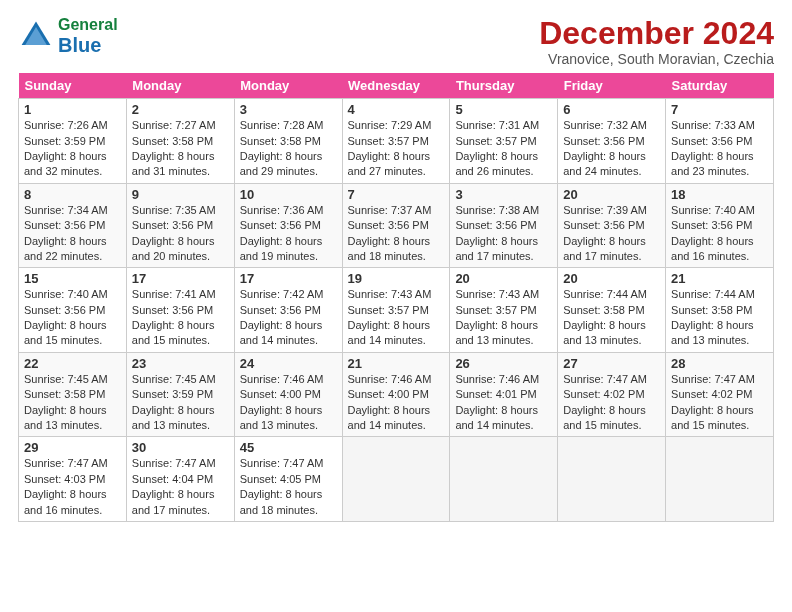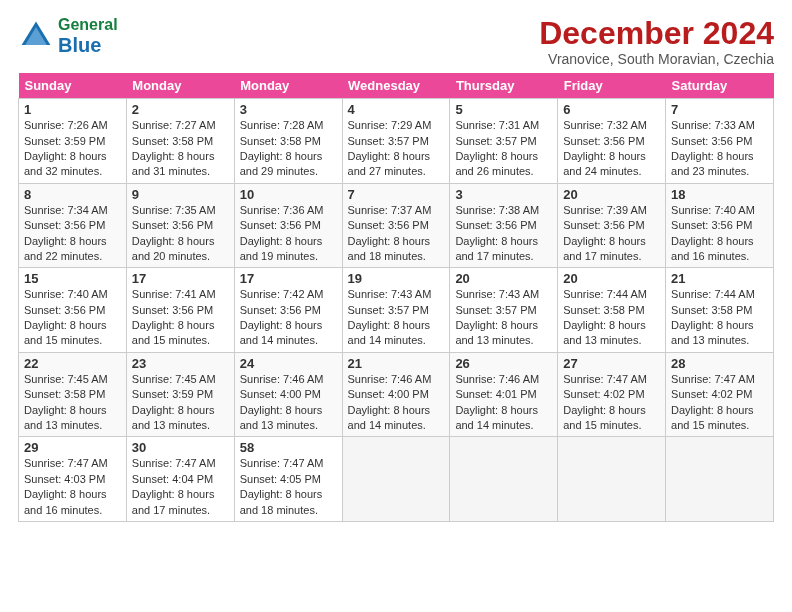--- a/index.html
+++ b/index.html
@@ -375,21 +375,21 @@
       </td>
           <td>
         <span class="day-num">30</span>
         <div class="day-info">
           Sunrise: 7:47 AM<br>
           Sunset: 4:04 PM<br>
           Daylight: 8 hours and 17 minutes.
         </div>
       </td>
           <td>
-        <span class="day-num">58</span>
+        <span class="day-num">45</span>
         <div class="day-info">
           Sunrise: 7:47 AM<br>
           Sunset: 4:05 PM<br>
           Daylight: 8 hours and 18 minutes.
         </div>
       </td>
           <td class="empty"></td>
           <td class="empty"></td>
           <td class="empty"></td>
           <td class="empty"></td>

